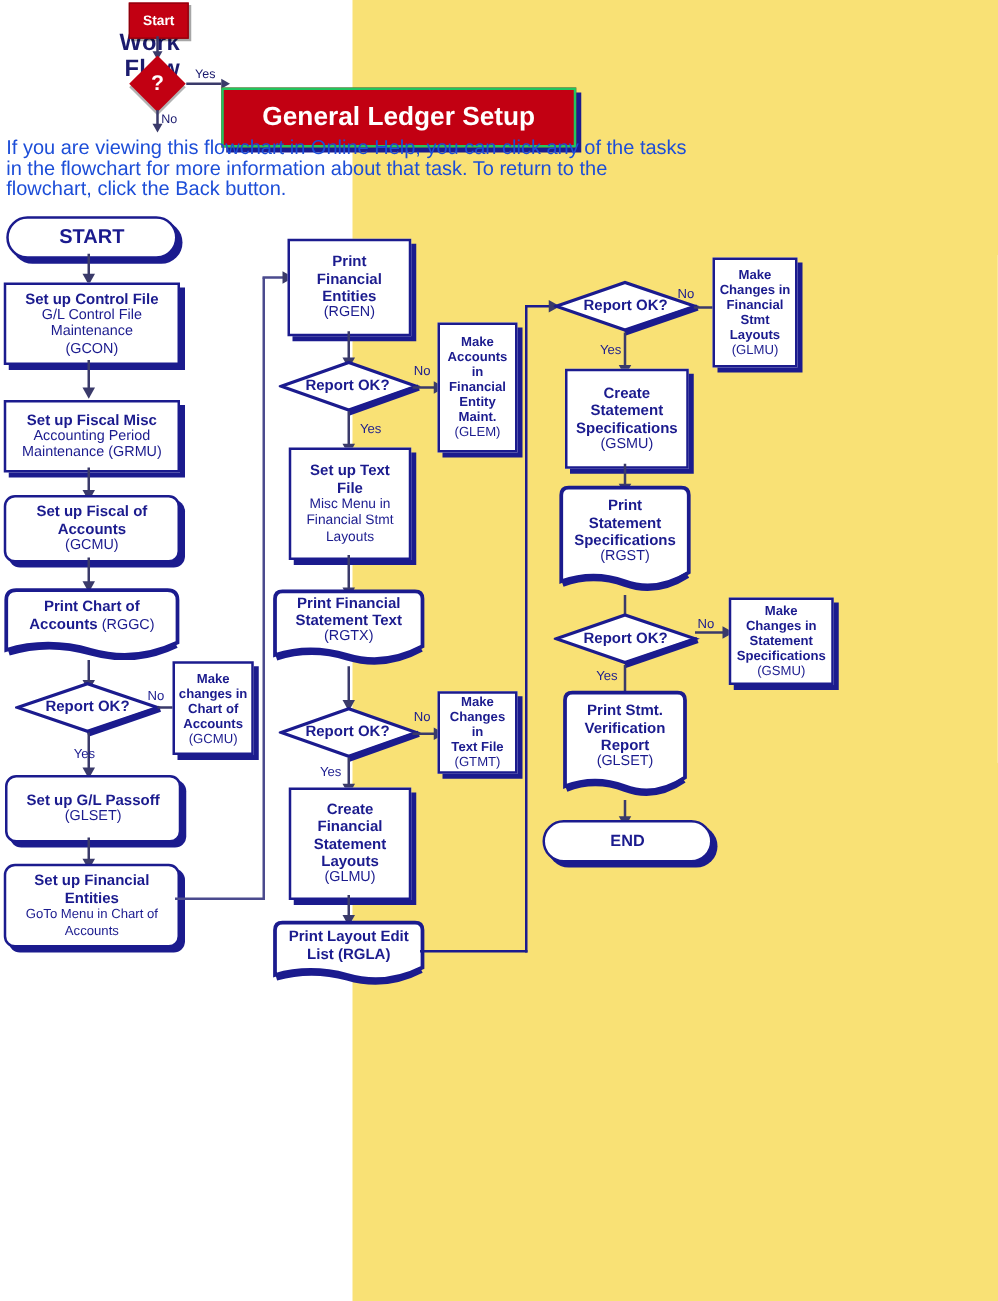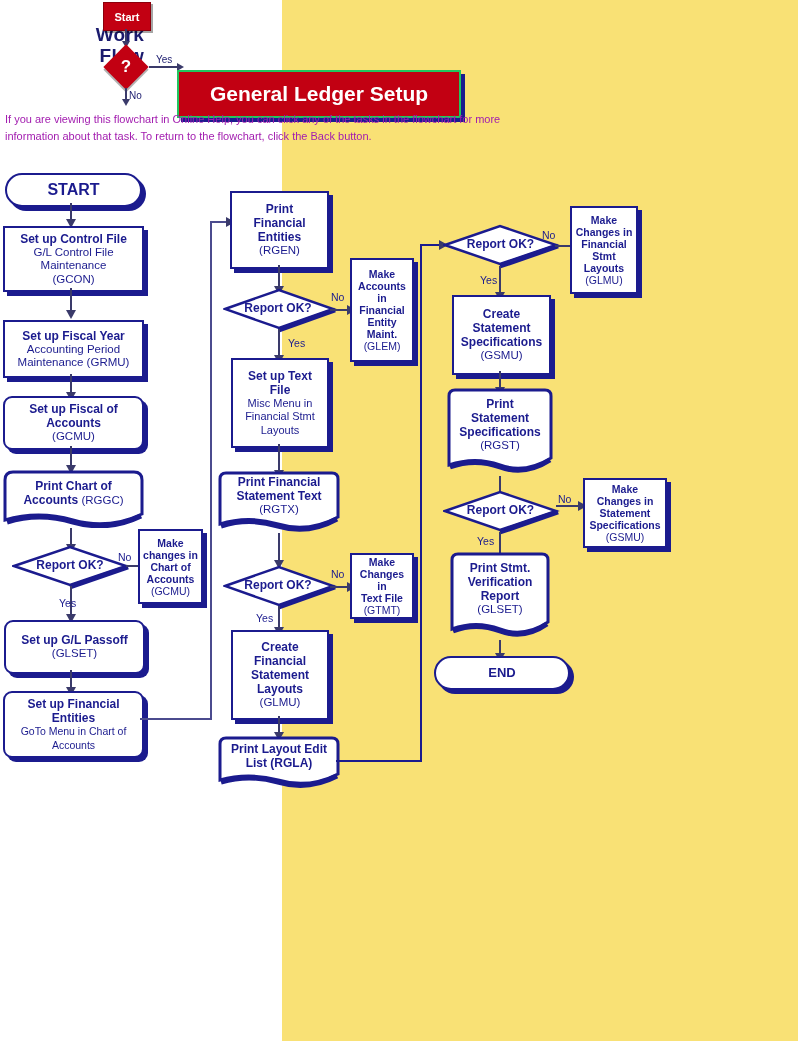--- a/index.html
+++ b/index.html
@@ -61,21 +61,21 @@
   #title-banner{
     position:absolute;left:177px;top:46px;width:280px;height:44px;
     background:#c20012;border:2px solid #22c55e;
     color:#ffffff;font-size:21px;font-weight:bold;
     display:flex;align-items:center;justify-content:center;
     box-shadow:4px 4px 0 #1b1b8e;
     margin-top:24px;
   }
   #intro-text{
     position:absolute;left:5px;top:111px;width:545px;
-    font-size:11px;line-height:16.5px;color:#a21caf;
+    font-size:16px;line-height:16.5px;color:#1d4ed8;
   }
 
   
   .node{position:absolute;color:#1b1b8e;text-align:center;}
   .node .body{
     position:absolute;inset:0;
     display:flex;flex-direction:column;align-items:center;justify-content:center;
     padding:2px 3px;box-sizing:border-box;
   }
   .proc{
@@ -151,21 +151,21 @@
     <span class="t1">Set up Control File</span>
     <span class="t2">G/L Control File</span>
     <span class="t2">Maintenance</span>
     <span class="t2">(GCON)</span>
   </div>
 </div>
 <div class="vline arrow" style="left:70px;top:288px;height:23px;"></div>
 
 <div class="node proc" style="left:3px;top:320px;width:137px;height:54px;">
   <div class="body">
-    <span class="t1">Set up Fiscal Year</span>
+    <span class="t1">Set up Fiscal Misc</span>
     <span class="t2">Accounting Period</span>
     <span class="t2">Maintenance (GRMU)</span>
   </div>
 </div>
 <div class="vline arrow" style="left:70px;top:374px;height:19px;"></div>
 
 <div class="node proc round" style="left:3px;top:396px;width:137px;height:50px;">
   <div class="body">
     <span class="t1">Set up Fiscal of</span>
     <span class="t1">Accounts</span>

